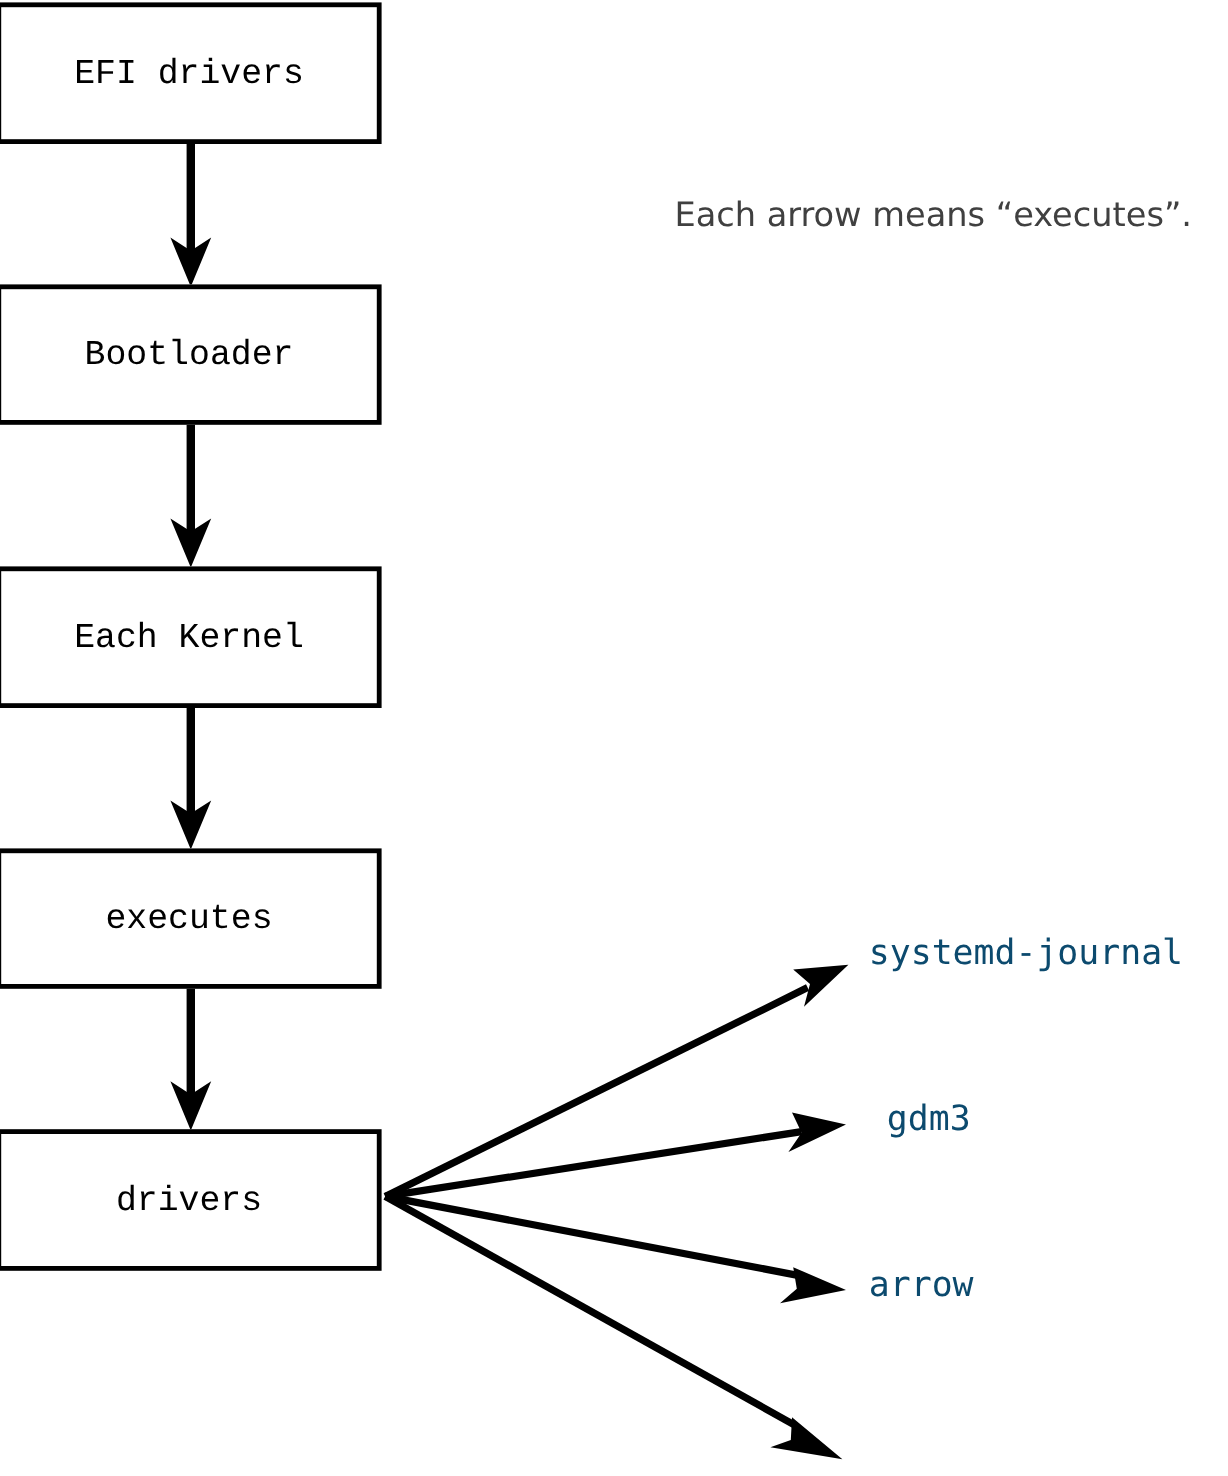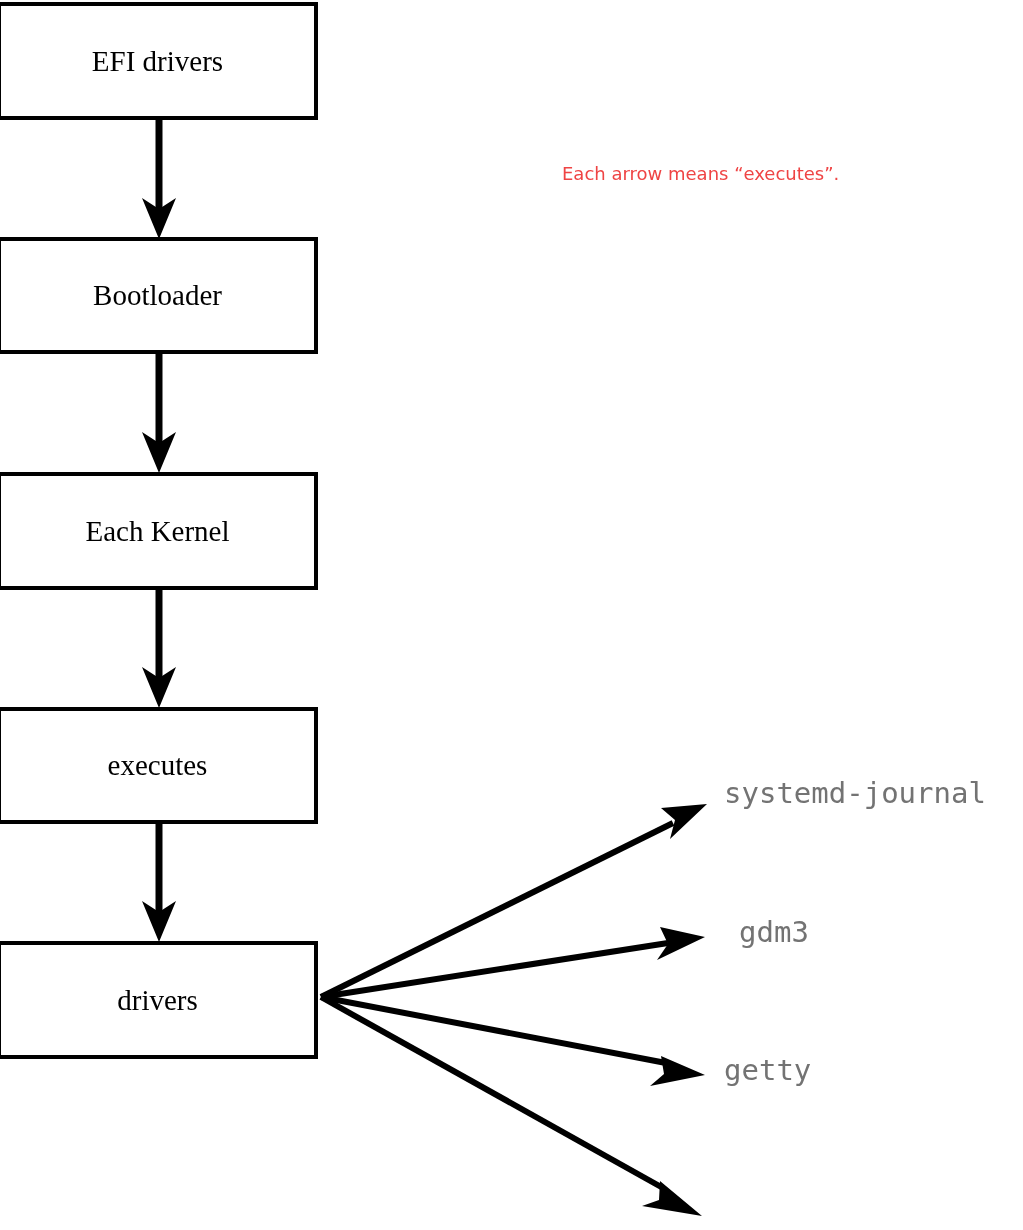--- a/index.html
+++ b/index.html
@@ -31,40 +31,40 @@
   .node-box {
     position: absolute;
     box-sizing: border-box;
     background: #ffffff;
     border: 4px solid #000000;
     display: flex;
     align-items: center;
     justify-content: center;
   }
   .node-label {
-    font-family: Liberation Serif, serif;
+    font-family: Liberation Mono, monospace;
     font-size: 29px;
     color: #000000;
     line-height: 1;
     white-space: nowrap;
     letter-spacing: 0px;
   }
   .leaf-label {
     position: absolute;
     font-family: "DejaVu Sans Mono", monospace;
     font-size: 29px;
-    color: #737373;
+    color: #0c4a6e;
     line-height: 1;
     white-space: nowrap;
   }
   .legend-note {
     position: absolute;
     font-family: "DejaVu Sans", sans-serif;
-    font-size: 18px;
-    color: #ef4444;
+    font-size: 28px;
+    color: #404040;
     line-height: 1;
     white-space: nowrap;
   }
 </style>
 </head>
 <body>
 
 <div id="diagram-root">
 
   <svg id="diagram-svg" viewBox="0 0 1023 1230">
@@ -128,19 +128,19 @@
   </div>
 
   <div class="node-box" style="left:-3px; top:941px; width:321px; height:118px;">
     <span class="node-label">drivers</span>
   </div>
 
   <div class="leaf-label" style="left:724px; top:779px;">systemd-journal</div>
 
   <div class="leaf-label" style="left:724px; top:918px;margin-left:15px;">gdm3</div>
 
-  <div class="leaf-label" style="left:724px; top:1056px;">getty</div>
+  <div class="leaf-label" style="left:724px; top:1056px;">arrow</div>
 
   <div class="leaf-label" style="left:671px; top:1194px;margin-top:44px;">sshd</div>
 
   <div class="legend-note" style="left:562px; top:165px;">Each arrow means “executes”.</div>
 
 </div>
 
 </body></html>

